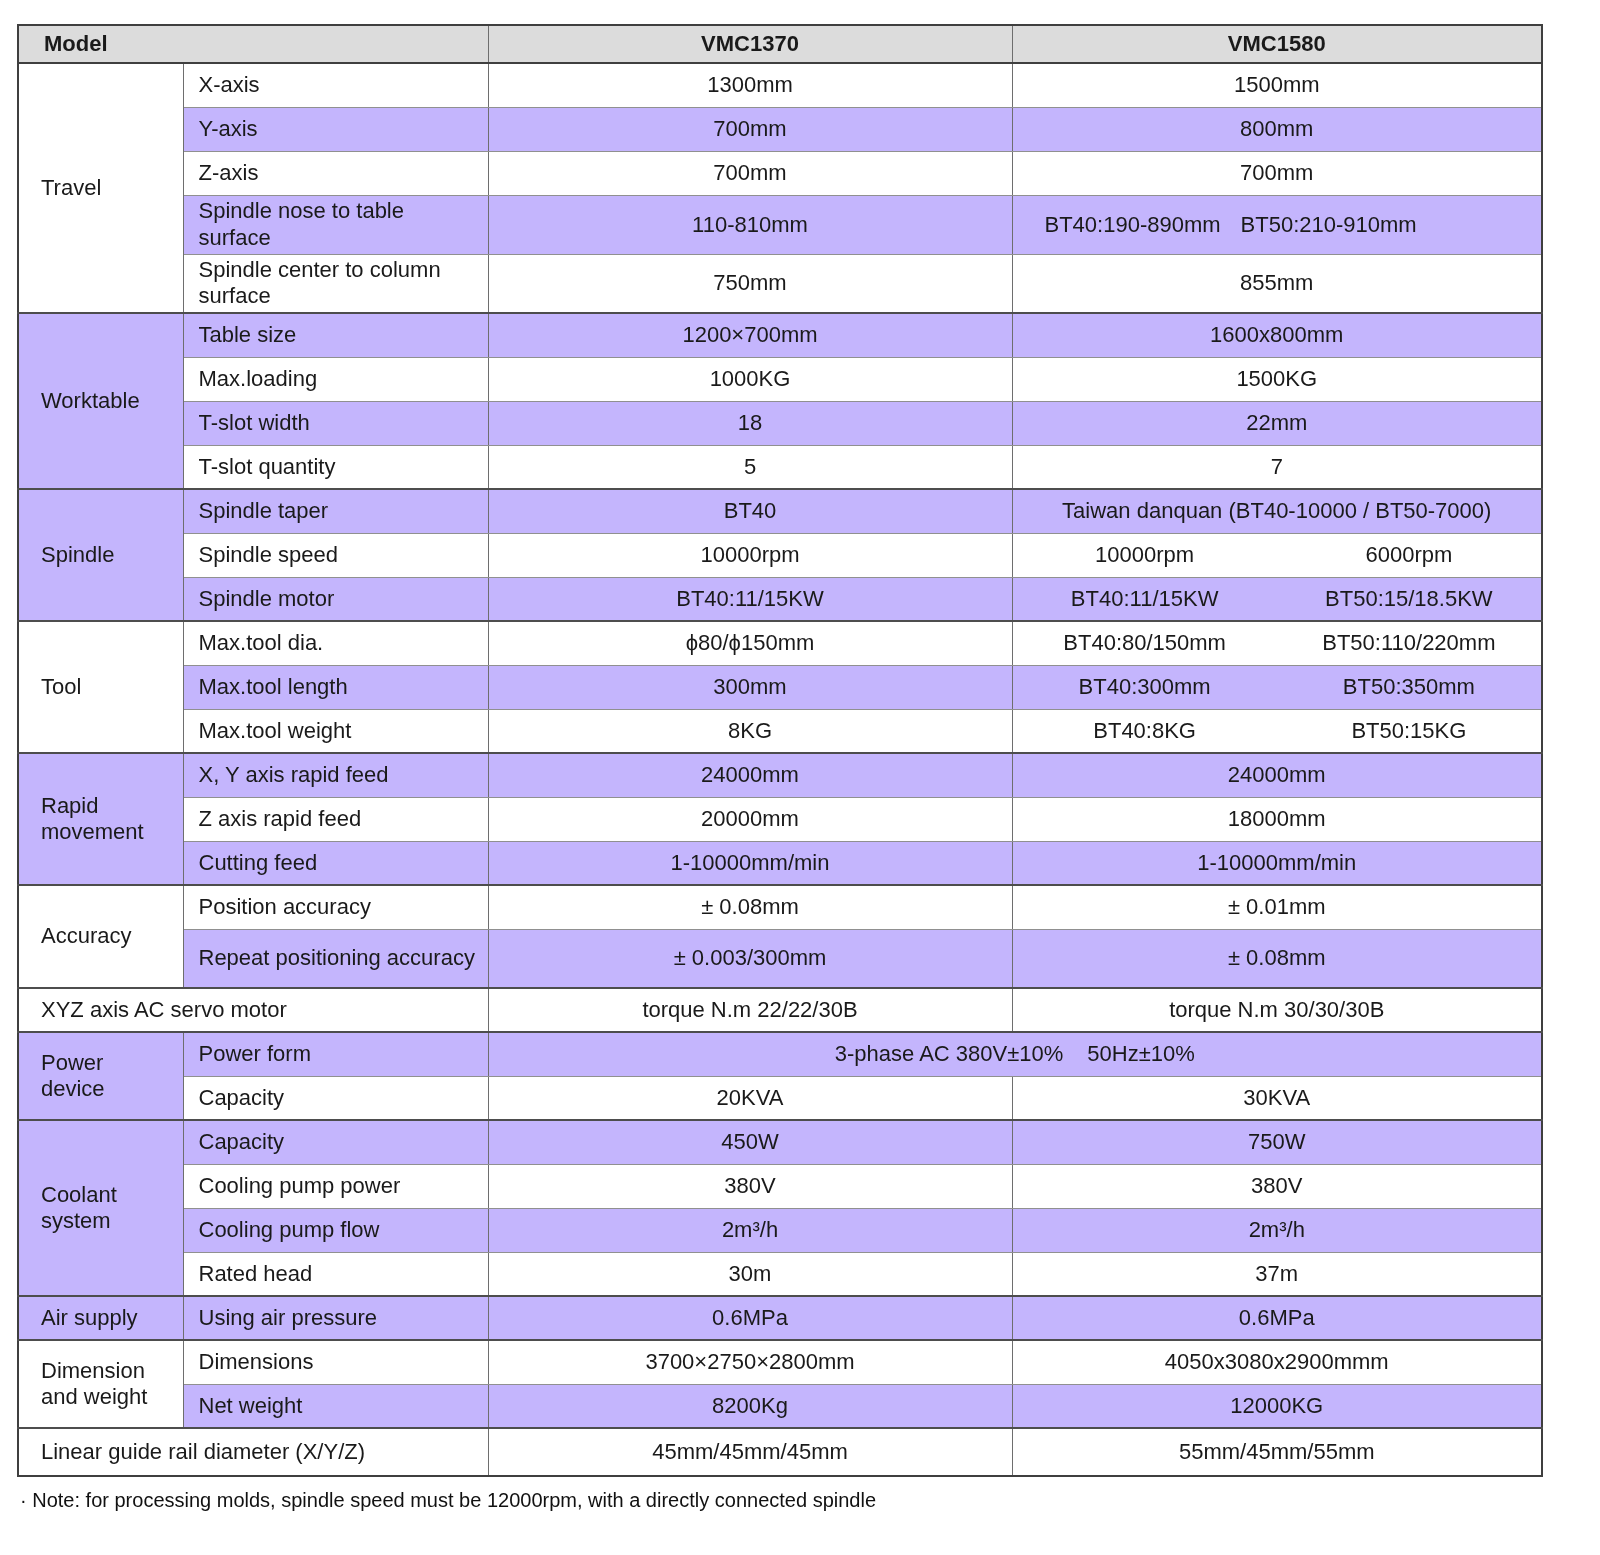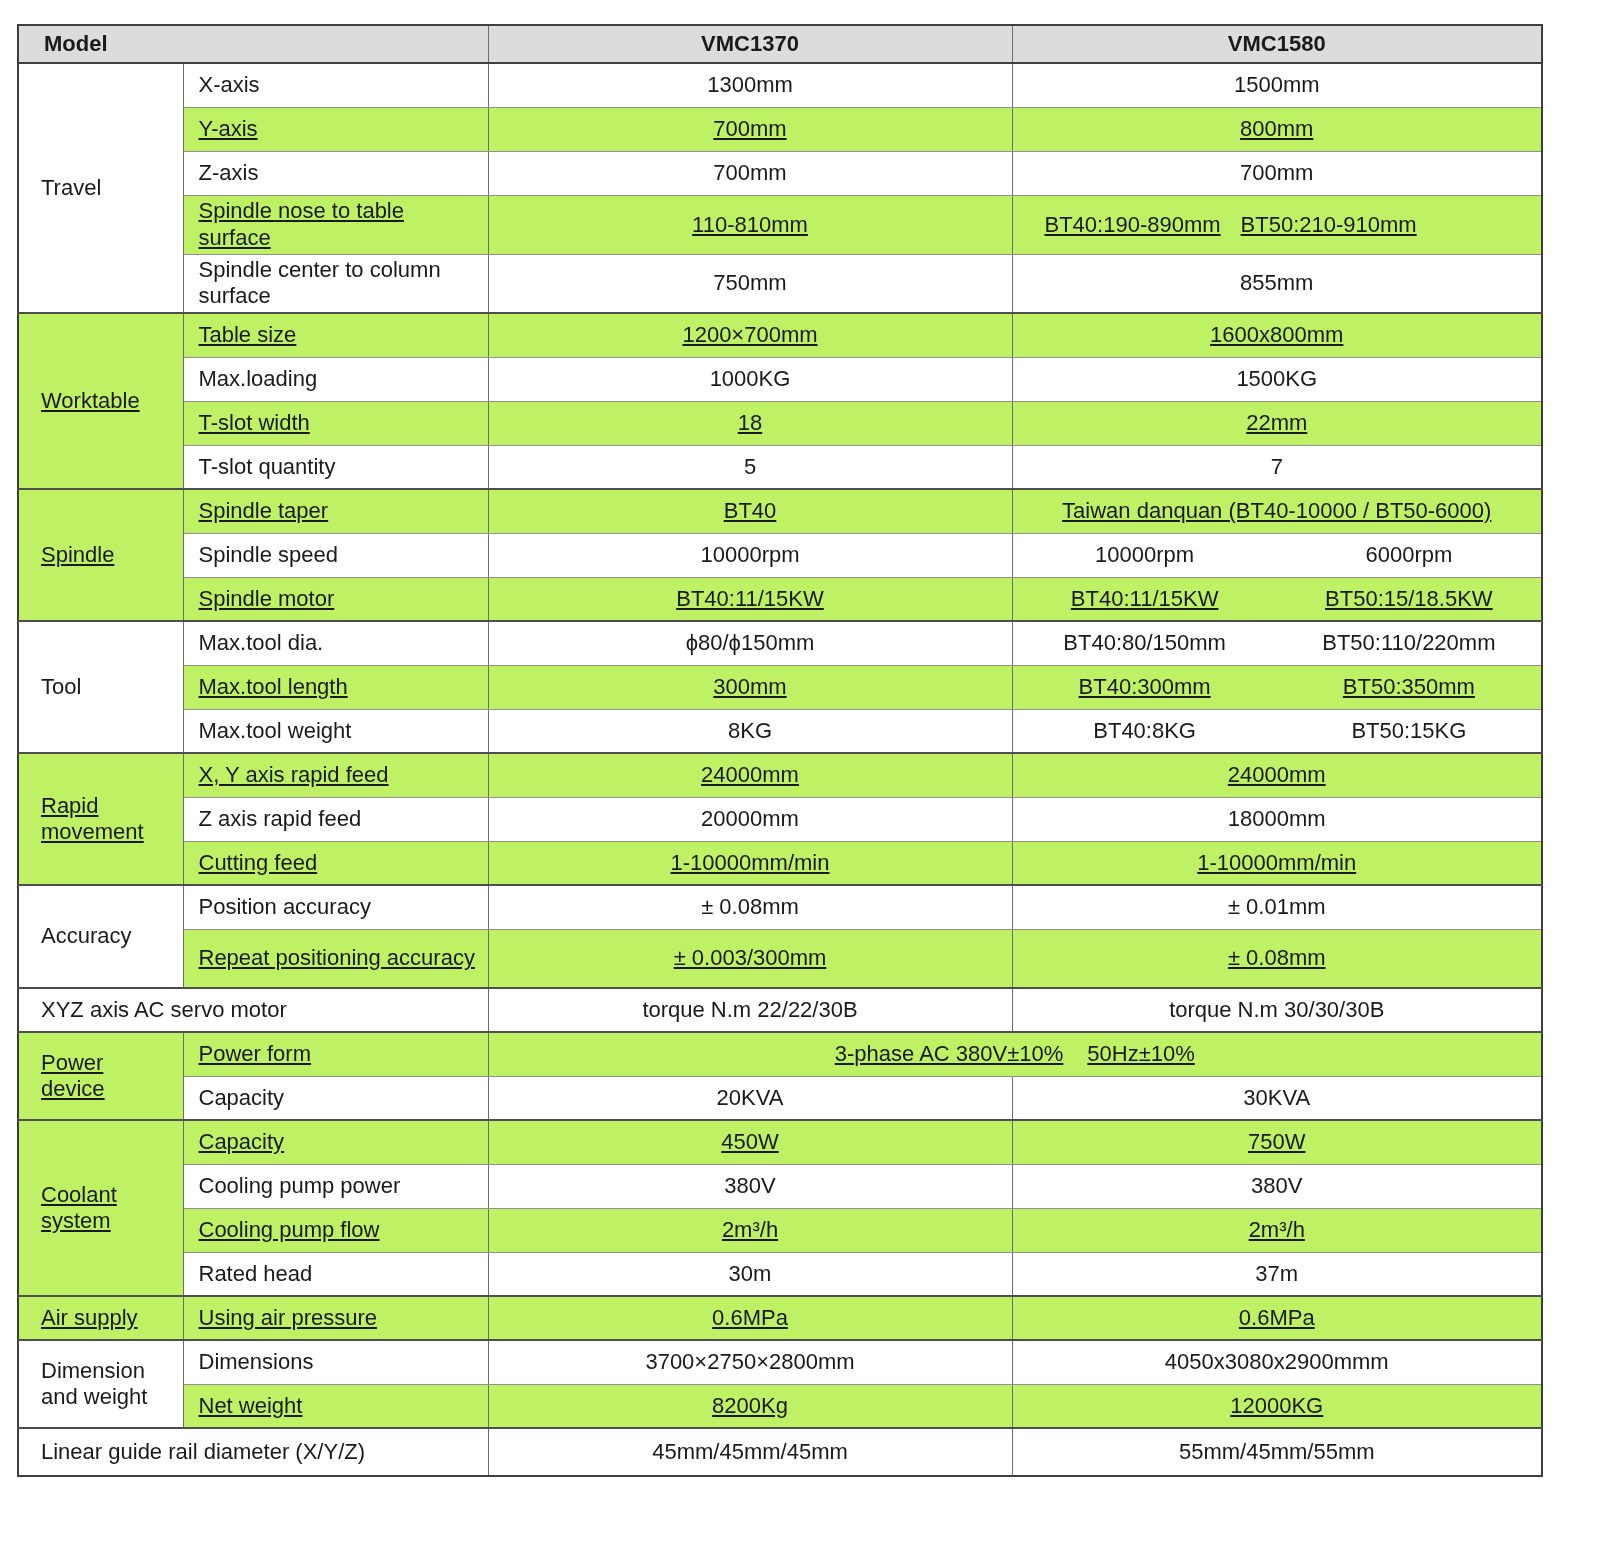--- a/index.html
+++ b/index.html
@@ -33,21 +33,21 @@
   tr.h38{height:38px;}
   tr.h44{height:44px;}
   tr.h59{height:59px;}
   tr.h48{height:48px;padding-left:48px;}
   tr.head td{
     background:#dcdcdc;
     font-weight:bold;
     border-bottom:2px solid #3f3f3f;
   }
   tr.gs td{border-top:2px solid #4d4d4d;}
-  tr.st td{background:#bef264;text-decoration:underline;}
+  tr.st td{background:#c4b5fd;}
   td.cat{
     text-align:left;
     padding-left:22px;
     padding-right:30px;
     line-height:1.2;
   }
   td.plabel{
     text-align:left;
     padding-left:15px;
     padding-right:8px;
@@ -142,21 +142,21 @@
     <tr class="h44">
       <td class="plabel">T-slot quantity</td>
       <td class="val">5</td>
       <td class="val">7</td>
     </tr>
 
     <tr class="h44 gs st">
       <td class="cat" rowspan="3">Spindle</td>
       <td class="plabel">Spindle taper</td>
       <td class="val">BT40</td>
-      <td class="val">Taiwan danquan (BT40-10000 / BT50-6000)</td>
+      <td class="val">Taiwan danquan (BT40-10000 / BT50-7000)</td>
     </tr>
     <tr class="h44">
       <td class="plabel">Spindle speed</td>
       <td class="val">10000rpm</td>
       <td class="val">
         <div class="pair">
           <span>10000rpm</span>
           <span>6000rpm</span>
         </div>
       </td>
@@ -297,13 +297,14 @@
     </tr>
 
     <tr class="h48 gs">
       <td class="wlabel" colspan="2">Linear guide rail diameter (X/Y/Z)</td>
       <td class="val">45mm/45mm/45mm</td>
       <td class="val">55mm/45mm/55mm</td>
     </tr>
   </tbody>
     </table>
 
+  <div class="note">· Note: for processing molds, spindle speed must be 12000rpm, with a directly connected spindle</div>
 </div>
 
 </body></html>

